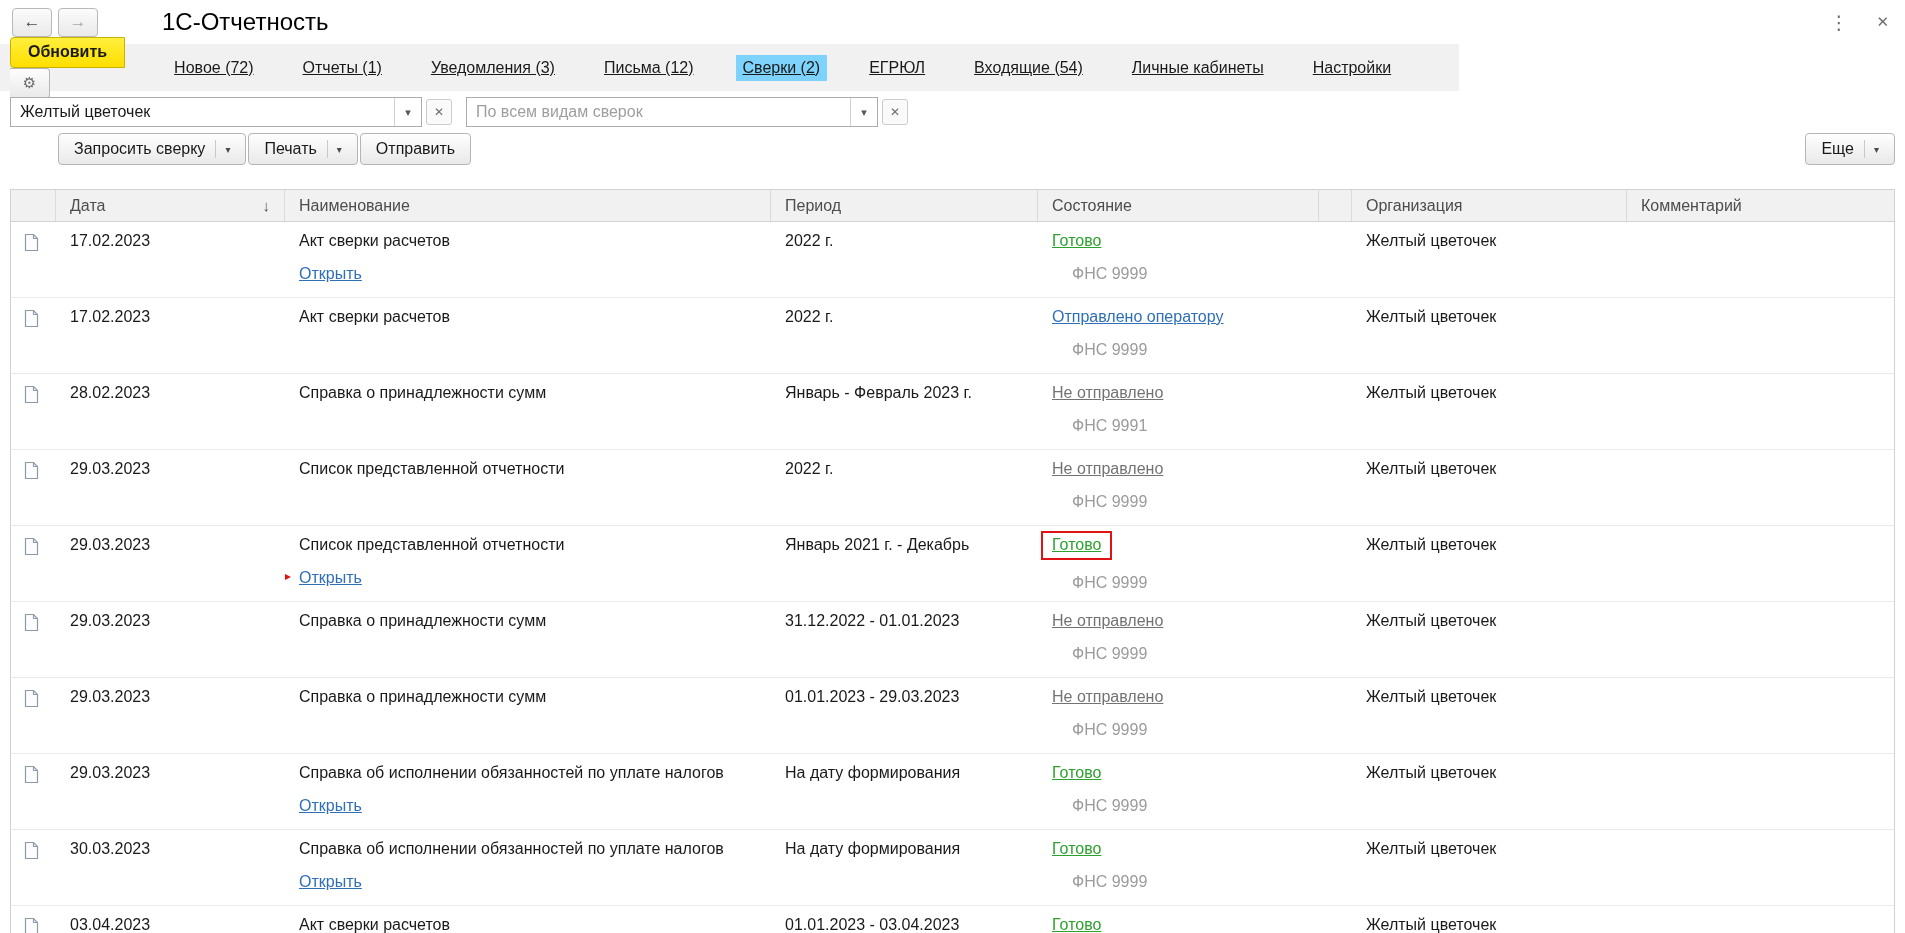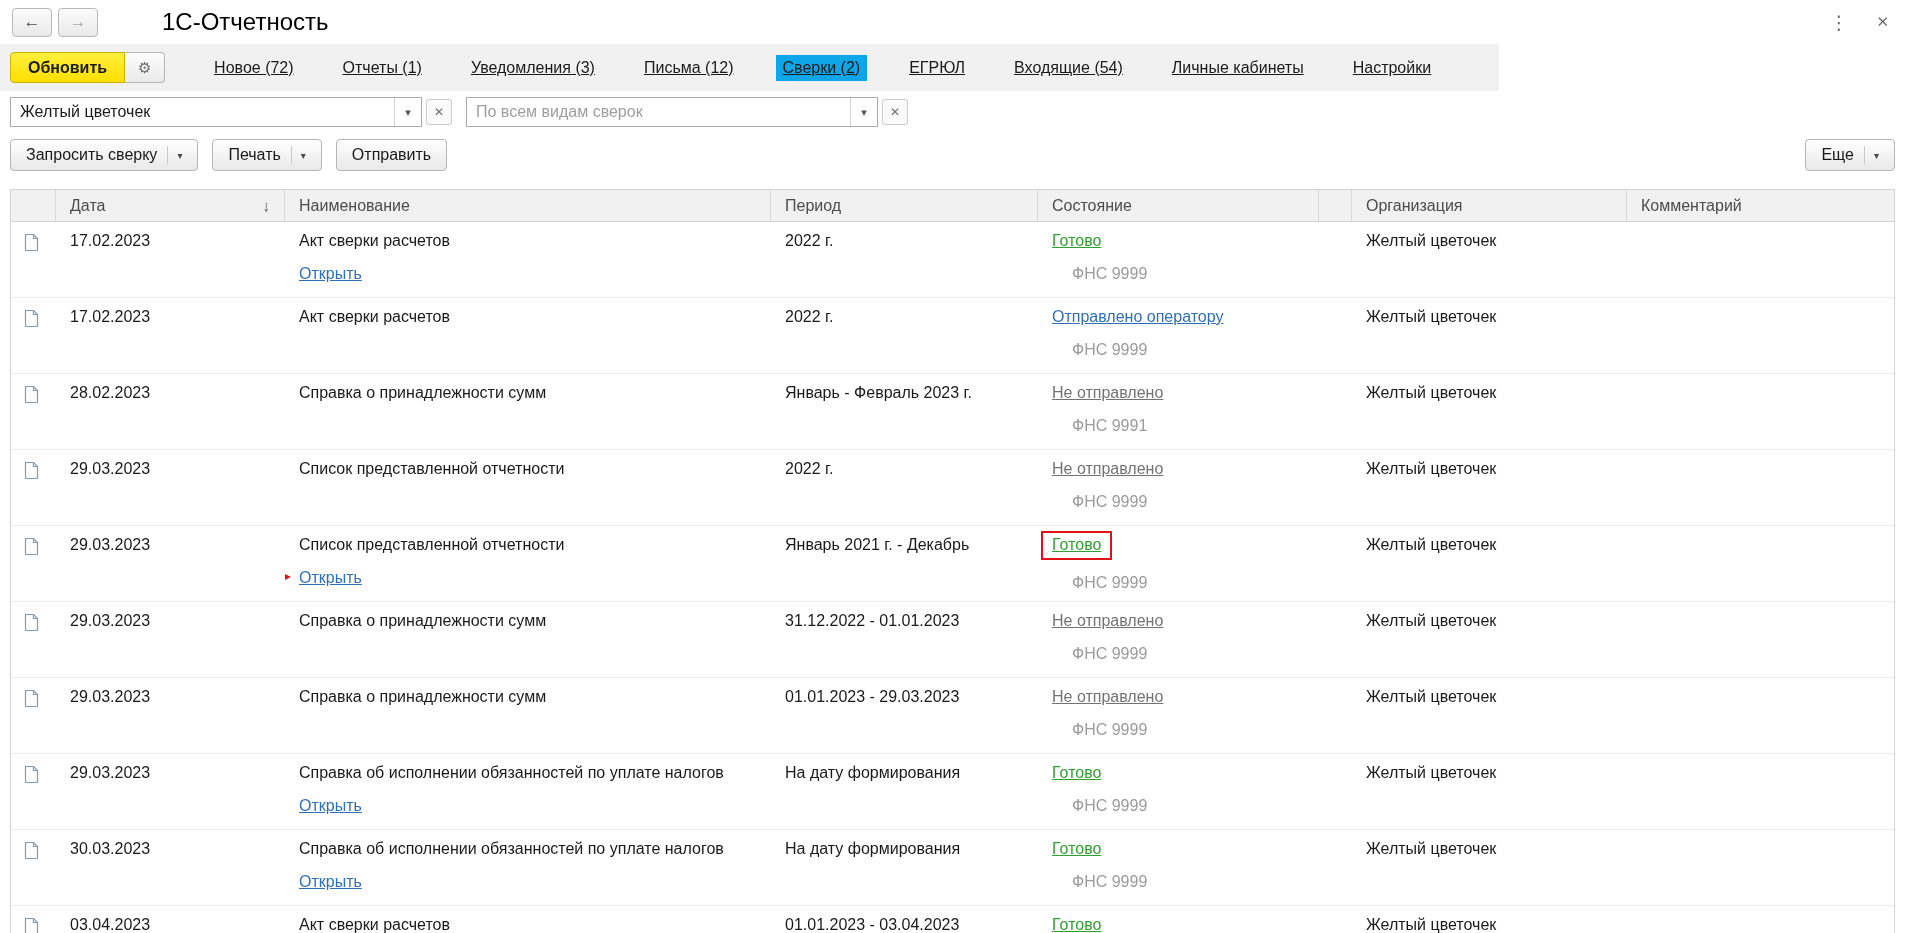--- a/index.html
+++ b/index.html
@@ -16,44 +16,44 @@
   .nav-btn.back { color:#4a4a4a; }
   .nav-btn.fwd  { color:#a8a8a8; }
   .page-title { margin-left:64px; font-size:24px; color:#000; }
   .titlebar-right { margin-left:auto; display:flex; align-items:center; gap:28px; color:#6e6e6e; }
   .kebab { font-size:19px; cursor:pointer; }
   .close-x { font-size:15px; cursor:pointer; }
 
   
   .tabbar { height:47px; background:#f1f1f1; display:flex; align-items:center;
     width:max-content; padding:0 26px 0 10px; }
-  .refresh-group { display:flex; margin-right:42px; }
+  .refresh-group { display:flex; margin-right:42px;flex-direction:column; }
   .btn-refresh { height:31px; padding:0 17px; background:linear-gradient(#ffef3d,#ffdf00);
     border:1px solid #c9b300; border-radius:4px 0 0 4px; font-weight:bold; font-size:16px;
     color:#1a1a1a; cursor:pointer; display:flex; align-items:center; }
   .btn-gear { height:31px; width:40px; border:1px solid #b5b5b5; border-left:none; border-radius:0 4px 4px 0;
     background:linear-gradient(#fdfdfd,#e9e9e9); color:#6a6a6a; font-size:15px;
     display:flex; align-items:center; justify-content:center; cursor:pointer; }
   .tab { margin-right:35px; padding:4px 7px; cursor:pointer; white-space:nowrap; }
   .tab-label { text-decoration:underline; color:#1a1a1a; }
-  .tab.active { background:#0ea5e9; }
+  .tab.active { background:#7dd3fc; }
 
   
   .filterbar { height:42px; display:flex; align-items:center; padding:0 10px; gap:14px; background:#fff; }
   .combo { display:flex; align-items:center; }
   .combo-box { display:flex; align-items:stretch; width:412px; height:30px; border:1px solid #ababab; background:#fff; }
   .combo-input { flex:1; border:none; outline:none; padding:0 9px; font:inherit; color:#1a1a1a; background:transparent; }
   .combo-input::placeholder { color:#9e9e9e; opacity:1; }
   .combo-dd { width:27px; border-left:1px solid #d2d2d2; display:flex; align-items:center; justify-content:center;
     color:#555; font-size:11px; cursor:pointer; }
   .combo-clear { width:26px; height:26px; margin-left:4px; border:1px solid #cccccc; border-radius:3px;
     background:#fafafa; color:#6e6e6e; font-size:12px; display:flex; align-items:center; justify-content:center; cursor:pointer; }
 
   
-  .toolbar { height:44px; display:flex; align-items:center; padding:0 10px; gap:14px; background:#fff; }
+  .toolbar { height:44px; display:flex; align-items:flex-start; padding:0 10px; gap:2px; background:#fff;margin-left:48px; }
   .btn { height:32px; padding:0 15px; border:1px solid #b5b5b5; border-radius:4px;
     background:linear-gradient(#fefefe,#e9e9e9); font-size:16px; color:#1a1a1a;
     display:inline-flex; align-items:center; cursor:pointer; white-space:nowrap; }
   .btn .caret { font-size:10px; color:#4a4a4a; margin-left:10px; padding-left:9px; border-left:1px solid #c9c9c9;
     display:inline-flex; align-items:center; height:18px; }
   .btn-more { margin-left:auto; }
 
   
   .table { margin:12px 10px 0; border:1px solid #d2d2d2; background:#fff; }
   .grid-cols { display:grid; grid-template-columns:45px 229px 486px 267px 281px 33px 275px 1fr; }

